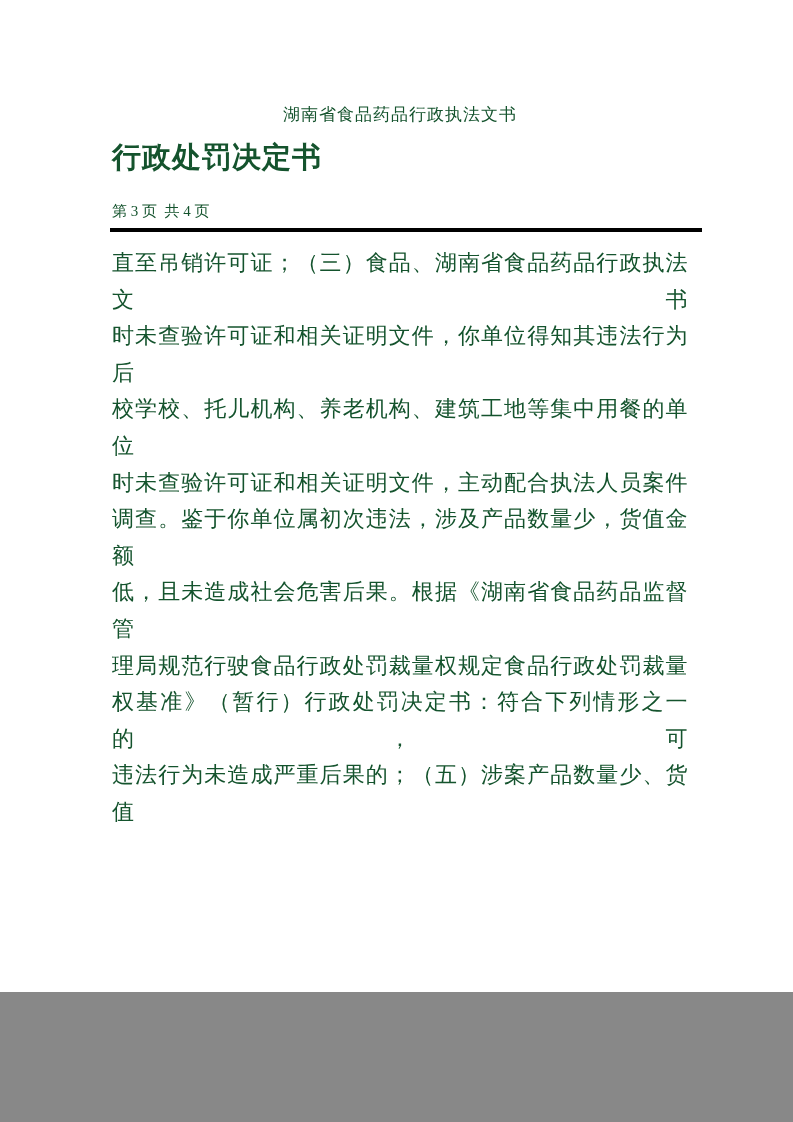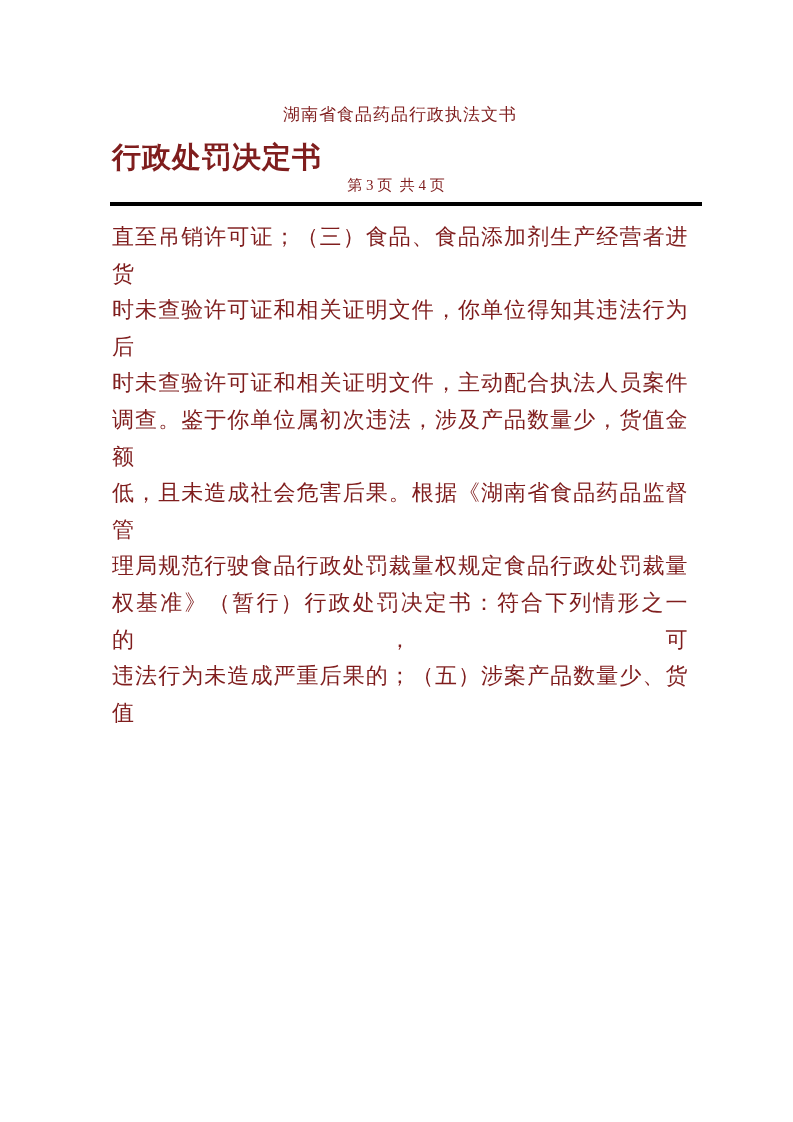--- a/index.html
+++ b/index.html
@@ -1,22 +1,22 @@
 <!DOCTYPE html>
 <html><head>
 <meta charset="utf-8">
 <style>
   html, body { margin: 0; padding: 0; background: #888; }
   .page {
-    width: 793px; height: 1122px;
+    width: 793px; height: 992px;
     background: #ffffff;
     position: relative;
     margin: 0 auto;
     font-family: "Liberation Serif", "DejaVu Serif", serif;
-    color: #7f1d1d;
+    color: #14532d;
     overflow: hidden;
   }
   .content {
     position: absolute;
     left: 112px; top: 104px;
     width: 576px;
   }
   .doc-category {
     text-align: center;
     font-size: 17px;
@@ -25,23 +25,23 @@
   }
   .doc-title {
     text-align: left;
     font-size: 29px;
     font-weight: bold;
     letter-spacing: 1px;
     margin: 14px 0 0 0;
     line-height: 34px;
   }
   .page-info {
-    text-align: center;
+    text-align: left;
     font-size: 15px;
-    margin-top: 2px;
+    margin-top: 28px;
     padding-right: 8px;
     white-space: pre;
     line-height: 18px;
   }
   .rule {
     height: 4px;
     background: #000000;
     margin-top: 8px;
     margin-left: -2px;
     width: 592px;
@@ -63,22 +63,23 @@
 </head>
 <body>
 
 <div class="page">
   <div class="content">
     <div class="doc-category">湖南省食品药品行政执法文书</div>
     <h1 class="doc-title">行政处罚决定书</h1>
     <div class="page-info">第 3 页  共 4 页</div>
     <div class="rule"></div>
     <div class="doc-body">
-        <div class="doc-line fill">直至吊销许可证；（三）食品、食品添加剂生产经营者进货</div>
+        <div class="doc-line fill">直至吊销许可证；（三）食品、湖南省食品药品行政执法文书</div>
         <div class="doc-line fill">时未查验许可证和相关证明文件，你单位得知其违法行为后</div>
+        <div class="doc-line fill">校学校、托儿机构、养老机构、建筑工地等集中用餐的单位</div>
         <div class="doc-line fill">时未查验许可证和相关证明文件，主动配合执法人员案件</div>
         <div class="doc-line fill">调查。鉴于你单位属初次违法，涉及产品数量少，货值金额</div>
         <div class="doc-line fill">低，且未造成社会危害后果。根据《湖南省食品药品监督管</div>
         <div class="doc-line fill">理局规范行驶食品行政处罚裁量权规定食品行政处罚裁量</div>
         <div class="doc-line fill">权基准》（暂行）行政处罚决定书：符合下列情形之一的，可</div>
         <div class="doc-line fill">违法行为未造成严重后果的；（五）涉案产品数量少、货值</div>
       </div>
   </div>
 </div>
 

